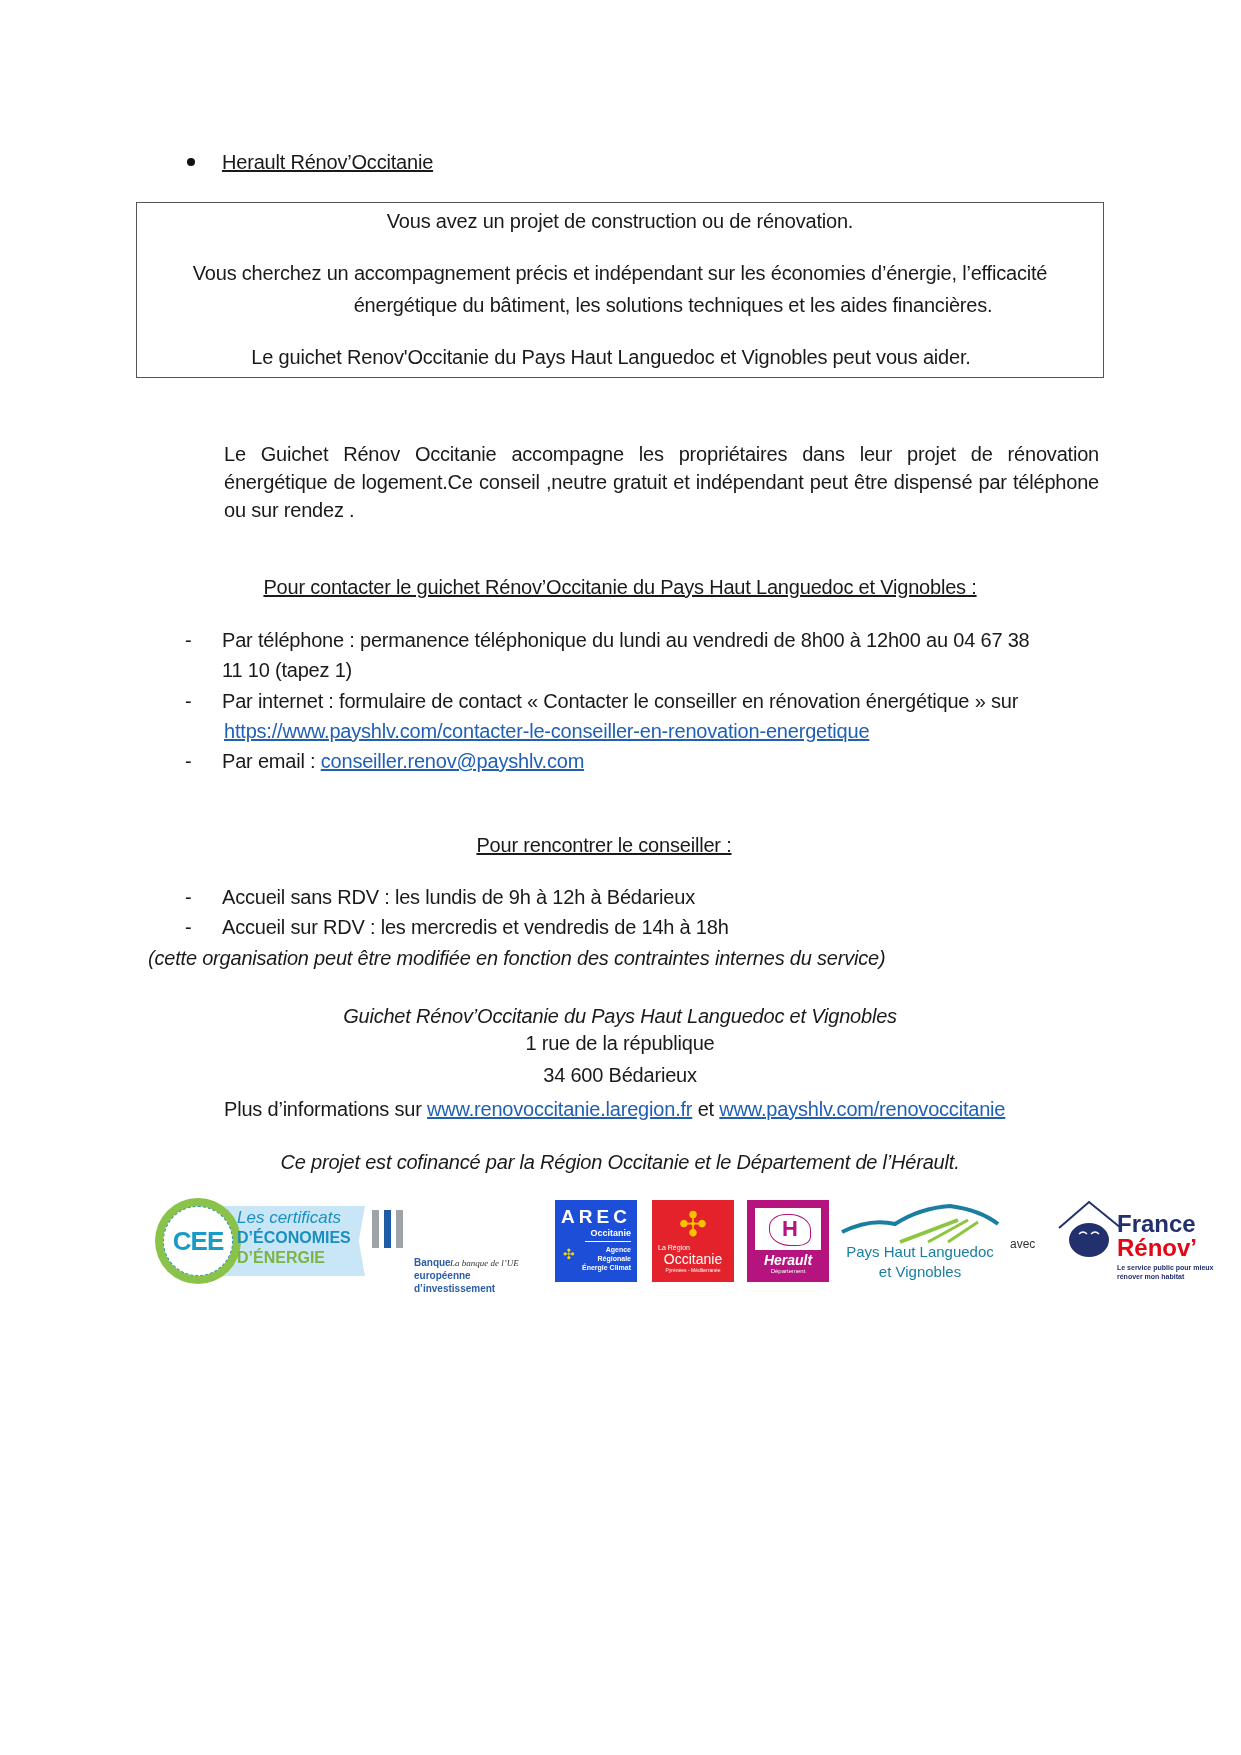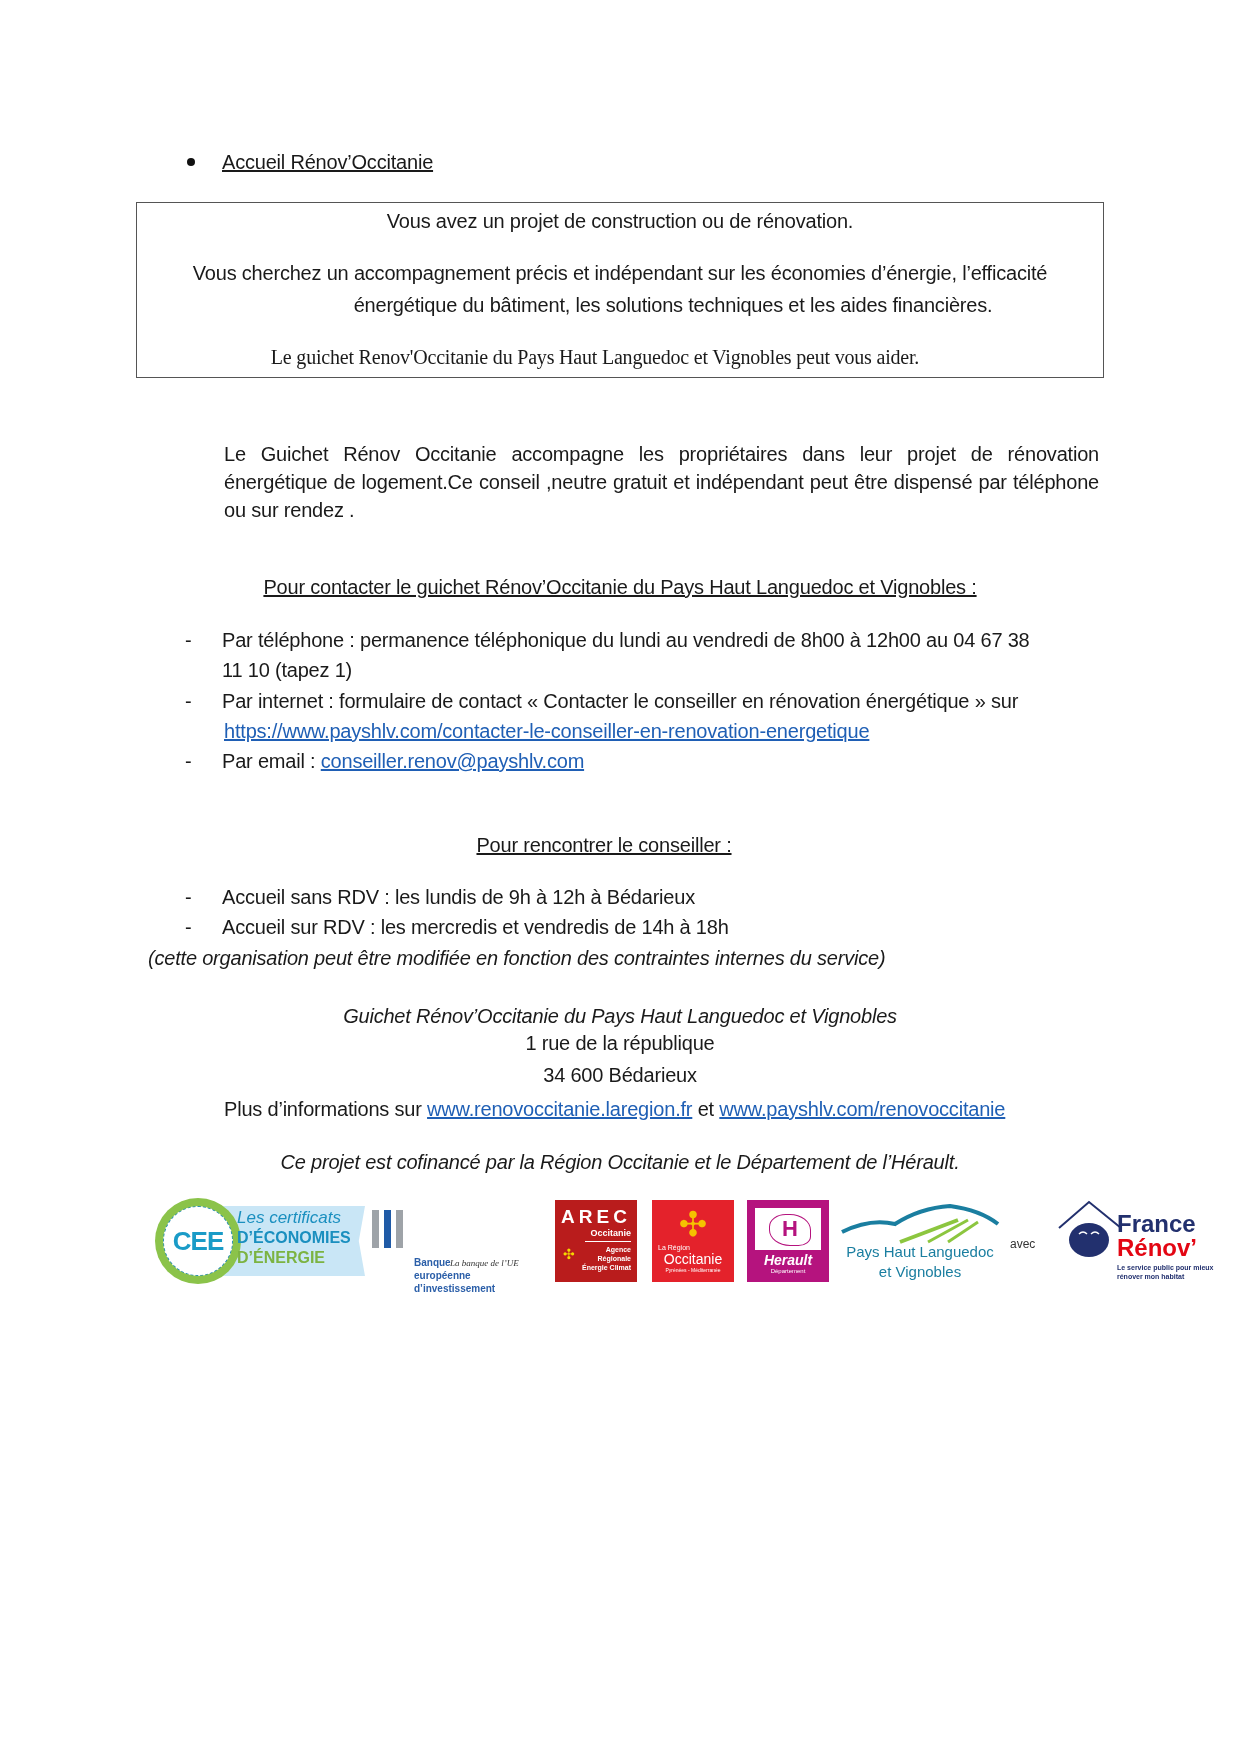--- a/index.html
+++ b/index.html
@@ -21,35 +21,35 @@
               clip-path: polygon(0 0, 100% 0, 96% 50%, 100% 100%, 0 100%); }
   .cee-seal { position: absolute; left: 0; top: 0; width: 86px; height: 86px; border-radius: 50%;
               background: #8bc34a; display: flex; align-items: center; justify-content: center; }
   .cee-inner { width: 70px; height: 70px; border-radius: 50%; background: #fff; border: 1.5px dashed #2a8fb8;
                box-sizing: border-box; display: flex; align-items: center; justify-content: center;
                font: bold 26px "Liberation Sans", sans-serif; color: #1a9bc7; letter-spacing: -1px; }
   .cee-text { position: absolute; left: 82px; top: 10px; font: bold 16px/20px "Liberation Sans", sans-serif; color: #1a8fbf; white-space: nowrap; }
   .cee-text .g { color: #7cb342; }
   .bei-bars span { position: absolute; top: 12px; width: 7px; height: 38px; }
   .sq { position: absolute; width: 82px; height: 82px; top: 2px; color: #fff; text-align: center; font-family: "Liberation Sans", sans-serif; }
-  .arec { background: #b91c1c; }
+  .arec { background: #1d4ed8; }
   .occ { background: #e4222b; }
   .her { background: #b5137e; }
 </style>
 </head>
 <body>
 
 <div class="abs bullet" style="left:187px; top:158px;"></div>
-<div class="abs txt ul" style="left:222px; top:147px;">Accueil Rénov’Occitanie</div>
+<div class="abs txt ul" style="left:222px; top:147px;">Herault Rénov’Occitanie</div>
 
 <div class="abs box"></div>
 <div class="abs txt center" style="left:136px; width:968px; top:206px;">Vous avez un projet de construction ou de rénovation.</div>
 <div class="abs txt center" style="left:136px; width:968px; top:258px;">Vous cherchez un accompagnement précis et indépendant sur les économies d’énergie, l’efficacité</div>
 <div class="abs txt center" style="left:136px; width:1074px; top:290px;">énergétique du bâtiment, les solutions techniques et les aides financières.</div>
-<div class="abs txt center" style="left:120px; width:950px; top:342px;font-family:Liberation Serif, serif;">Le guichet Renov'Occitanie du Pays Haut Languedoc et Vignobles peut vous aider.</div>
+<div class="abs txt center" style="left:136px; width:950px; top:342px;">Le guichet Renov'Occitanie du Pays Haut Languedoc et Vignobles peut vous aider.</div>
 
 <div class="abs txt justify" style="left:224px; width:875px; top:440px; line-height:28px;">Le Guichet Rénov Occitanie accompagne les propriétaires dans  leur projet de rénovation énergétique de logement.Ce conseil ,neutre gratuit et indépendant peut être dispensé par téléphone ou sur rendez .</div>
 
 <div class="abs txt center ul" style="left:150px; width:940px; top:572px;">Pour contacter le guichet Rénov’Occitanie du Pays Haut Languedoc et Vignobles :</div>
 
 <div class="abs dash" style="left:185px; top:625px;">-</div>
 <div class="abs txt" style="left:222px; top:625px;">Par téléphone : permanence téléphonique du lundi au vendredi de 8h00 à 12h00 au 04 67 38</div>
 <div class="abs txt" style="left:222px; top:655px;">11 10 (tapez 1)</div>
 
 <div class="abs dash" style="left:185px; top:686px;">-</div>

